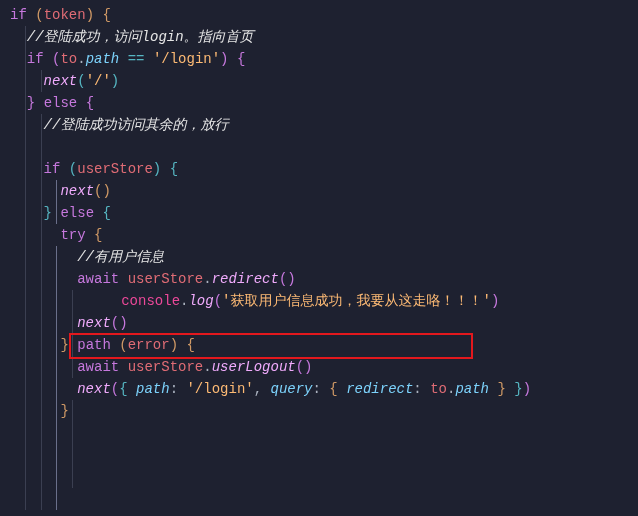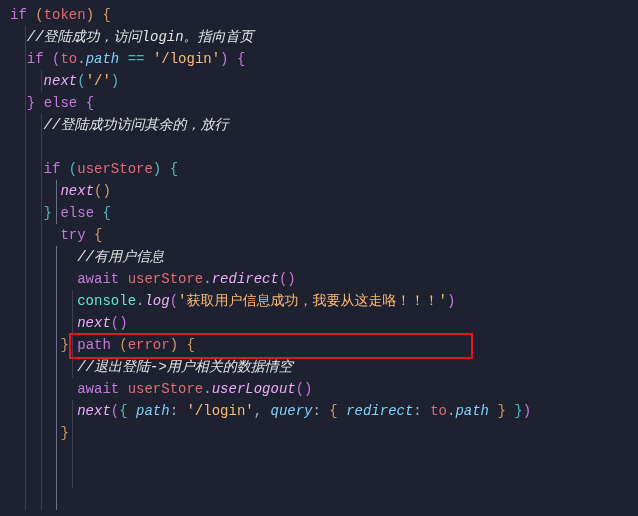--- a/index.html
+++ b/index.html
@@ -29,21 +29,21 @@
   }
   .active-bar {
     position: absolute;
     width: 1px;
     background: #6a6f8a;
   }
   .kw { color: #c678dd; }
   .str { color: #fdba74; }
   .fn { color: #f0abfc; font-style: italic; }
   .var { color: #e06c75; }
-  .obj { color: #5eead4; }
+  .obj { color: #ec4899; margin-left: 44px; }
   .prop { color: #7dd3fc; font-style: italic; }
   .op { color: #56b6c2; }
   .cm { color: #e5e5e5; font-style: italic; }
   .punc { color: #abb2bf; }
   .brace-y { color: #d19a66; }
   .brace-p { color: #c678dd; }
   .brace-b { color: #56b6c2; }
   .highlight-box {
     position: absolute;
     border: 2px solid #e3181d;
@@ -64,21 +64,20 @@
     <div class="line"><span>    </span></div>
     <div class="line"><span>    </span><span class="kw">if</span><span class="punc"> </span><span class="brace-b">(</span><span class="var">userStore</span><span class="brace-b">)</span><span class="punc"> </span><span class="brace-b">{</span></div>
     <div class="line"><span>      </span><span class="fn">next</span><span class="brace-y">(</span><span class="brace-y">)</span></div>
     <div class="line"><span>    </span><span class="brace-b">}</span><span class="punc"> </span><span class="kw">else</span><span class="punc"> </span><span class="brace-b">{</span></div>
     <div class="line"><span>      </span><span class="kw">try</span><span class="punc"> </span><span class="brace-y">{</span></div>
     <div class="line"><span>        </span><span class="cm">//有用户信息</span></div>
     <div class="line"><span>        </span><span class="kw">await</span><span class="punc"> </span><span class="var">userStore</span><span class="punc">.</span><span class="fn">redirect</span><span class="brace-p">(</span><span class="brace-p">)</span></div>
     <div class="line"><span>        </span><span class="obj">console</span><span class="punc">.</span><span class="fn">log</span><span class="brace-p">(</span><span class="str">'获取用户信息成功，我要从这走咯！！！'</span><span class="brace-p">)</span></div>
     <div class="line"><span>        </span><span class="fn">next</span><span class="brace-p">(</span><span class="brace-p">)</span></div>
     <div class="line"><span>      </span><span class="brace-y">}</span><span class="punc"> </span><span class="kw">path</span><span class="punc"> </span><span class="brace-y">(</span><span class="var">error</span><span class="brace-y">)</span><span class="punc"> </span><span class="brace-y">{</span></div>
-    <div class="line"><span>        </span><span class="cm">//退出登陆-&gt;用户相关的数据情空</span></div>
     <div class="line"><span>        </span><span class="kw">await</span><span class="punc"> </span><span class="var">userStore</span><span class="punc">.</span><span class="fn">userLogout</span><span class="brace-p">(</span><span class="brace-p">)</span></div>
     <div class="line"><span>        </span><span class="fn">next</span><span class="brace-p">(</span><span class="brace-b">{</span><span class="punc"> </span><span class="prop">path</span><span class="punc">: </span><span class="str">'/login'</span><span class="punc">, </span><span class="prop">query</span><span class="punc">: </span><span class="brace-y">{</span><span class="punc"> </span><span class="prop">redirect</span><span class="punc">: </span><span class="var">to</span><span class="punc">.</span><span class="prop">path</span><span class="punc"> </span><span class="brace-y">}</span><span class="punc"> </span><span class="brace-b">}</span><span class="brace-p">)</span></div>
     <div class="line"><span>      </span><span class="brace-y">}</span></div>
     <div class="ind-bar" style="left: 25.4px; top: 26px; height: 484px;"></div>
     <div class="ind-bar" style="left: 40.8px; top: 70px; height: 22px;"></div>
     <div class="ind-bar" style="left: 40.8px; top: 114px; height: 396px;"></div>
     <div class="active-bar" style="left: 56.2px; top: 180px; height: 44px;"></div>
     <div class="active-bar" style="left: 56.2px; top: 246px; height: 264px;"></div>
     <div class="ind-bar" style="left: 71.6px; top: 290px; height: 88px;"></div>
     <div class="ind-bar" style="left: 71.6px; top: 400px; height: 88px;"></div>

